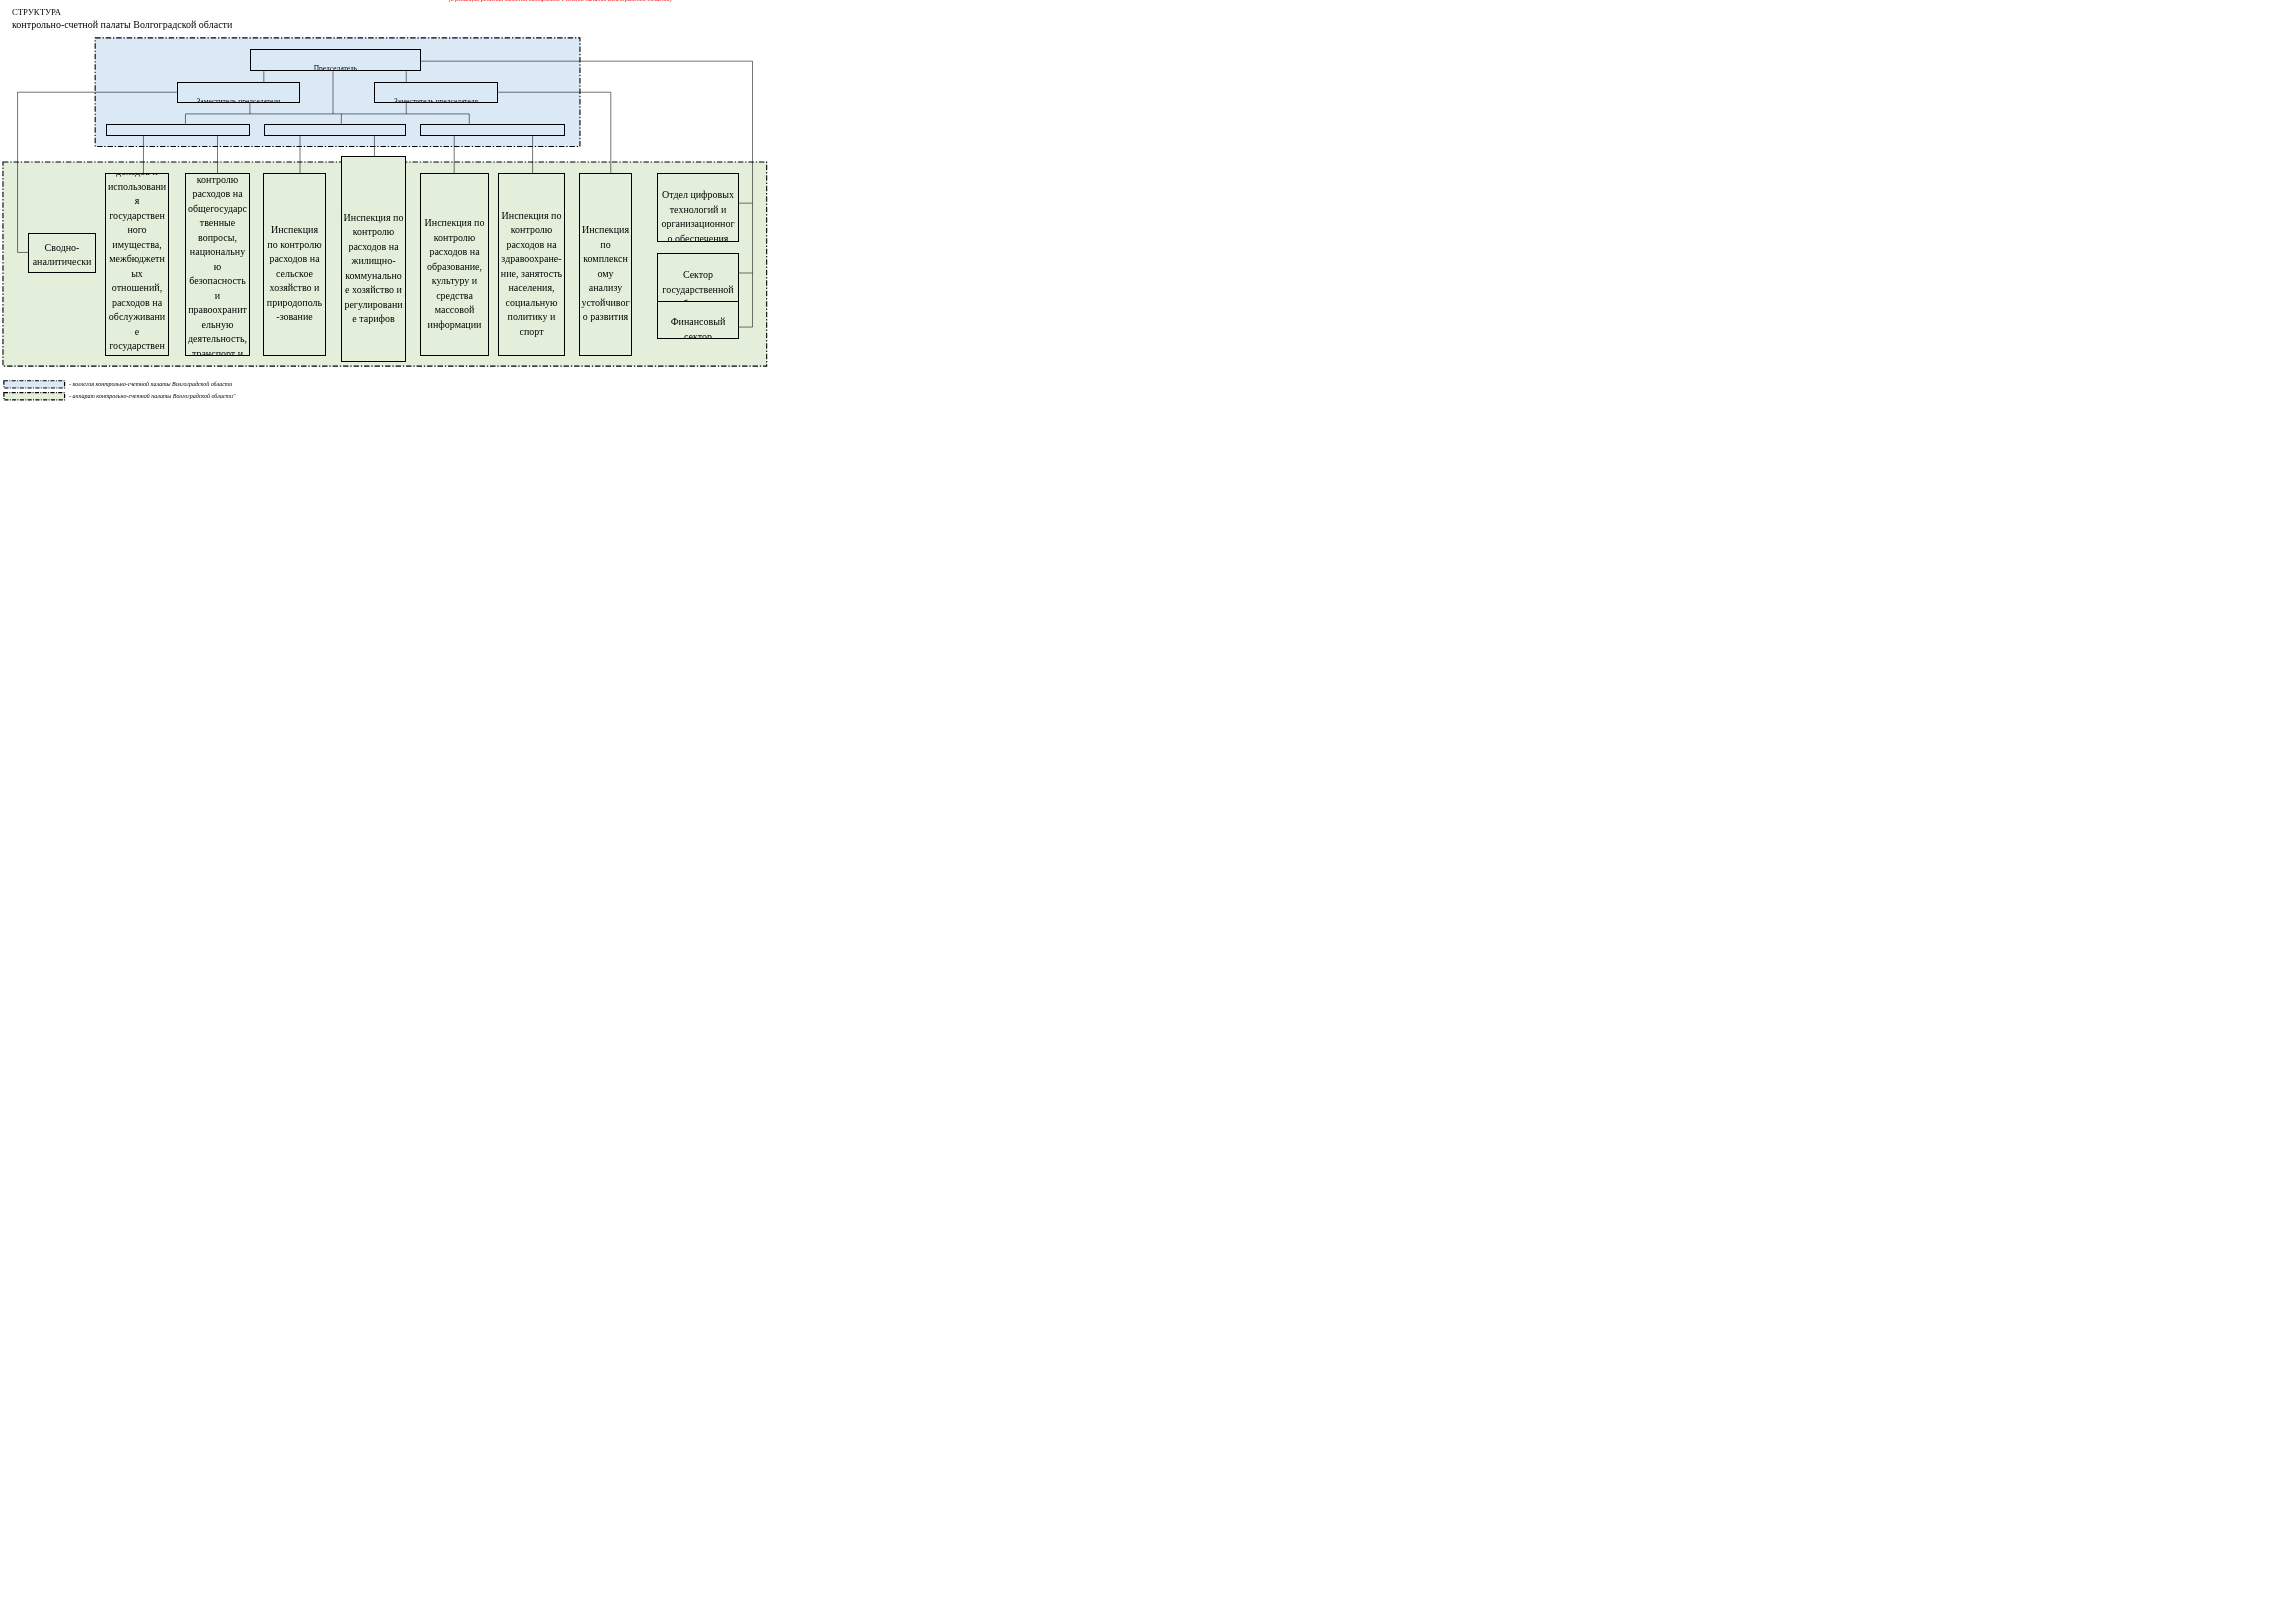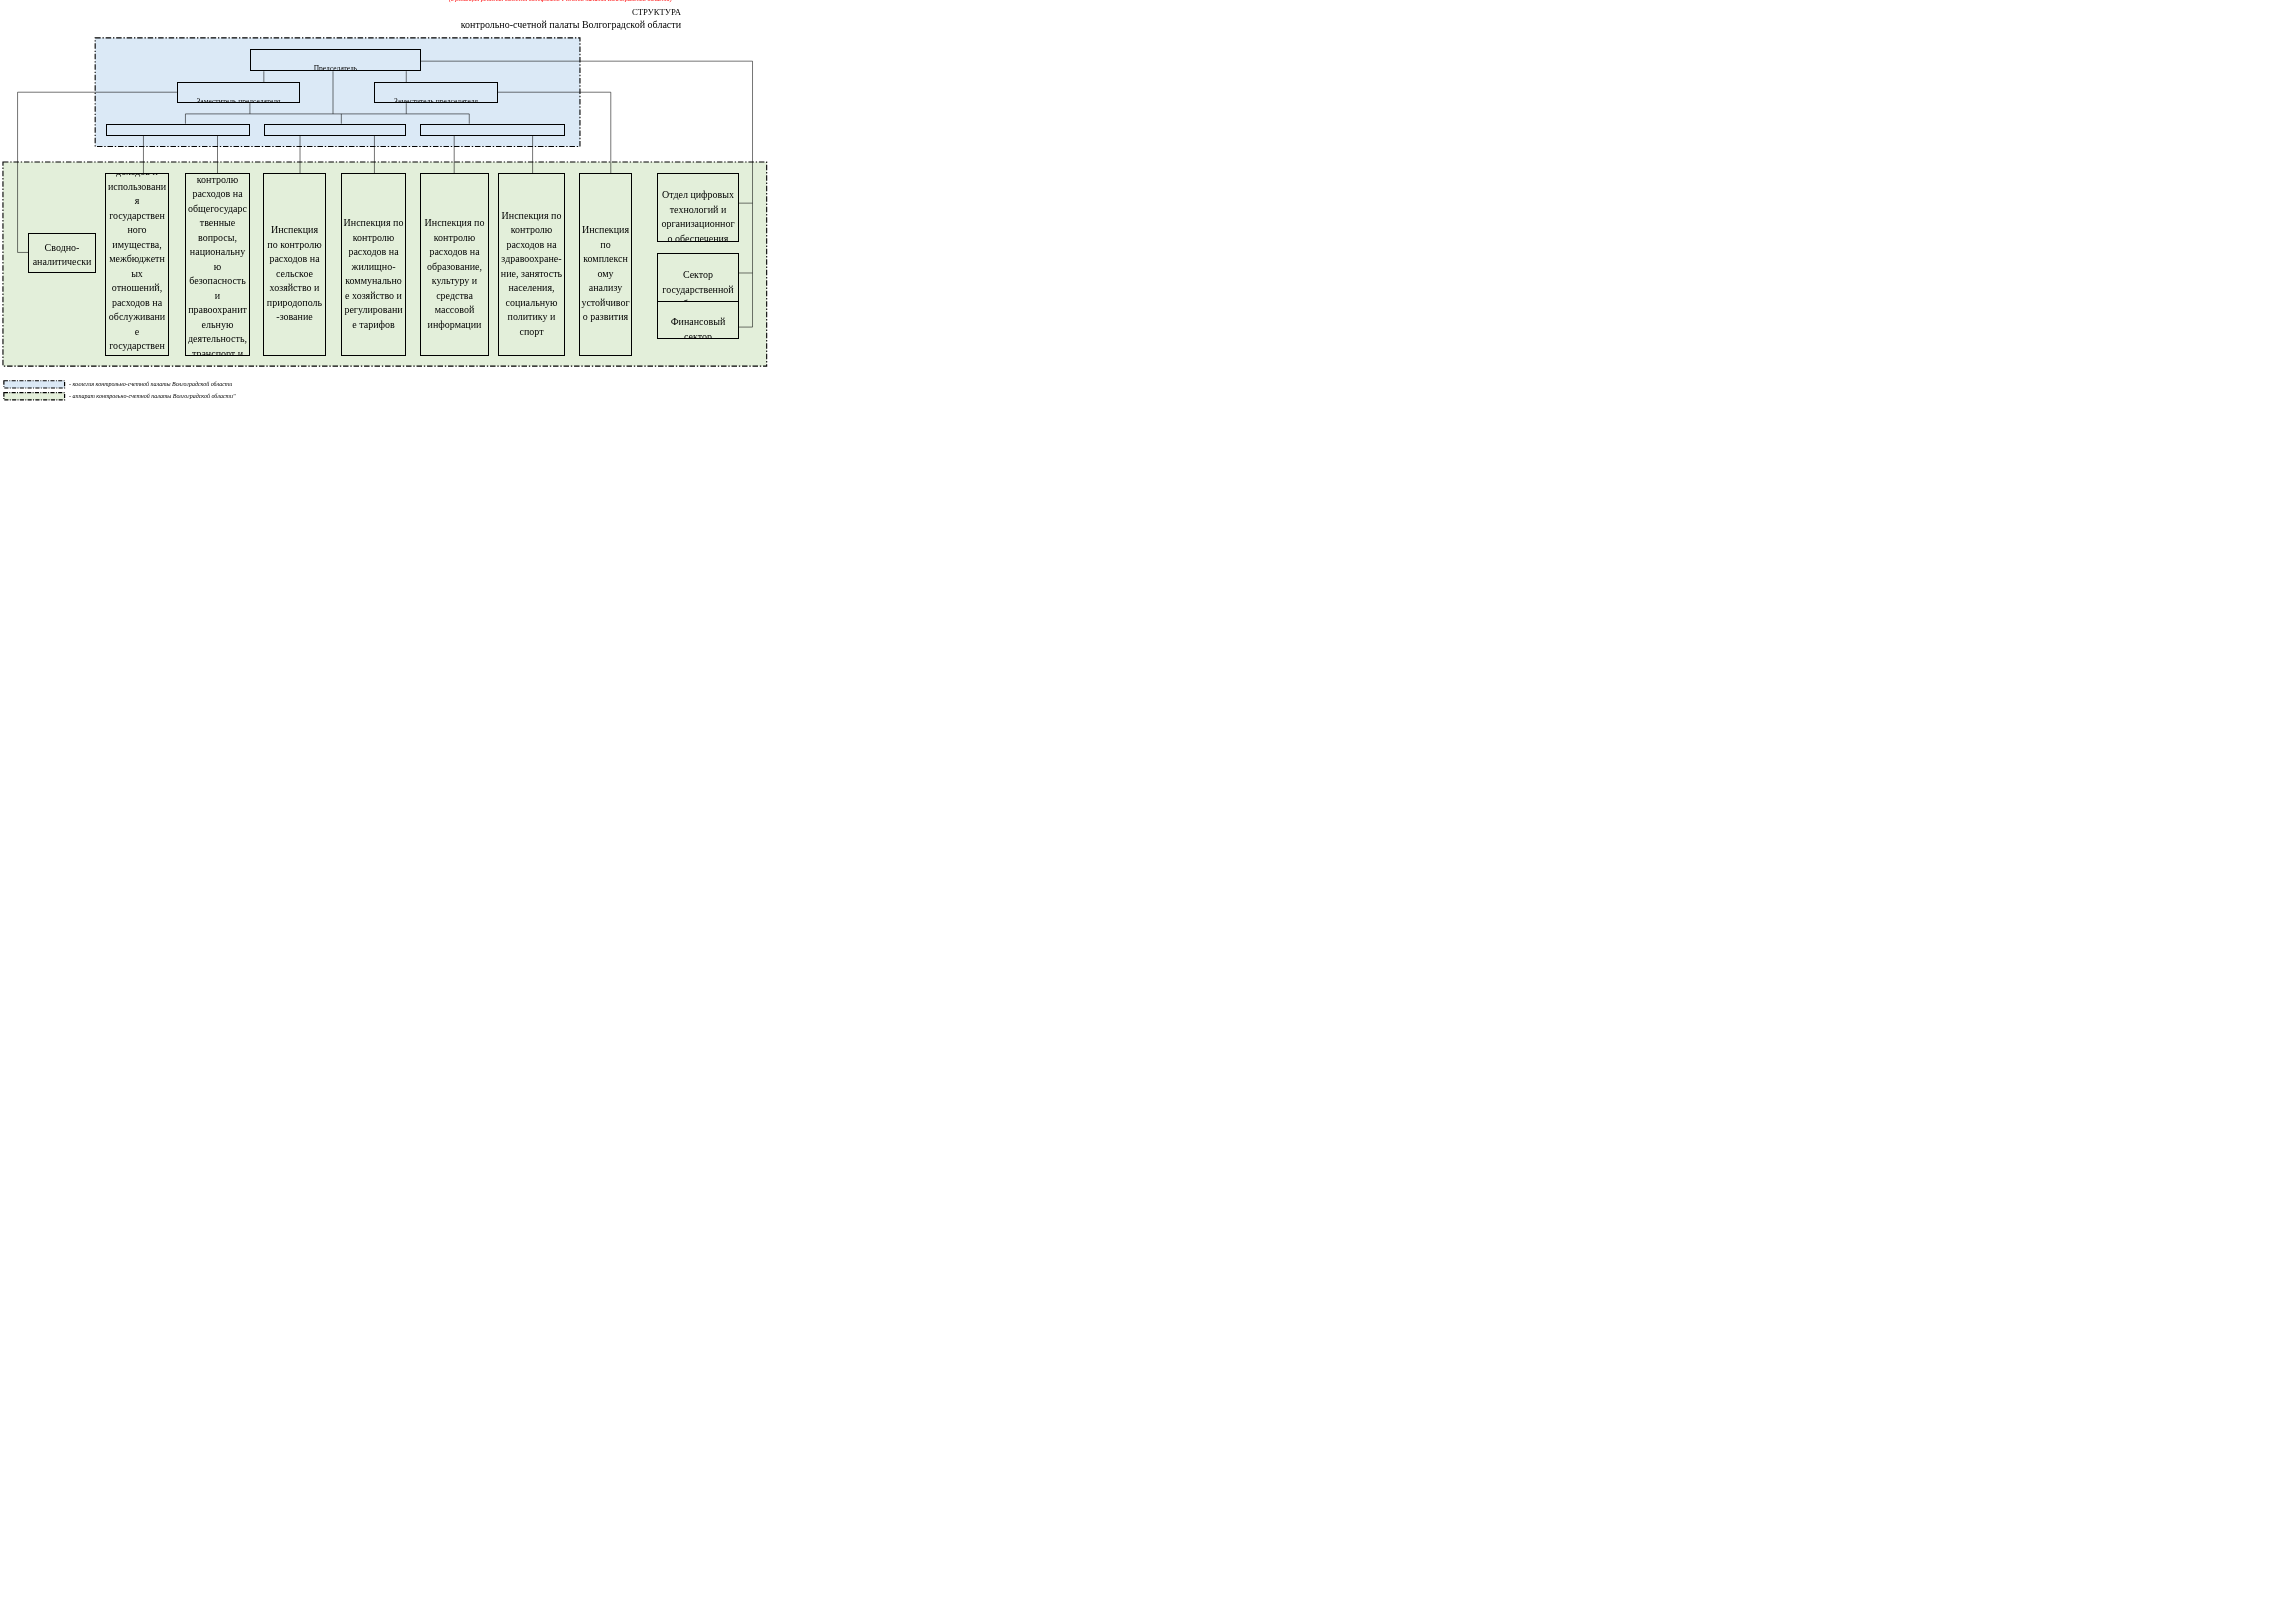--- a/index.html
+++ b/index.html
@@ -17,22 +17,22 @@
   .box{
     position:absolute;z-index:2;box-sizing:border-box;
     border:0.6px solid var(--line);
     display:flex;align-items:center;justify-content:center;
     text-align:center;line-height:1.45;overflow:hidden;
   }
   .box.blue{background:var(--collegium-fill);font-size:7.5px;}
   .box.green{background:var(--apparatus-fill);font-size:10px;padding:0.9px 1.4px;}
   .box .txt{width:100%;overflow-wrap:break-word;margin-top:19px;}
   #page-title{
-    position:absolute;left:4px;top:5.5px;width:677px;z-index:2;
-    text-align:right;
+    position:absolute;left:12px;top:5.5px;width:677px;z-index:2;
+    text-align:left;
   }
   #page-title .t1{font-size:8.7px;line-height:1.45;}
   #page-title .t2{font-size:10px;line-height:1.45;}
   #clipped-note{
     position:absolute;left:449px;top:-4.6px;width:164px;z-index:2;
     color:var(--note);font-style:italic;font-size:6.2px;white-space:nowrap;
   }
   .legend-label{
     position:absolute;left:69px;z-index:2;
     font-style:italic;font-size:6px;white-space:nowrap;
@@ -114,21 +114,21 @@
 </div>
 <div class="box green" style="left:105px;top:173px;width:64px;height:183px">
   <span class="txt">Инспекция по контролю доходов и использования государственного имущества, межбюджетных отношений, расходов на обслуживание государственного долга и развитие предпринимательства</span>
 </div>
 <div class="box green" style="left:185px;top:173px;width:65px;height:183px">
   <span class="txt">Инспекция по контролю расходов на общегосударственные вопросы, национальную безопасность и правоохранительную деятельность, транспорт и дорожное хозяйство</span>
 </div>
 <div class="box green" style="left:263px;top:173px;width:63px;height:183px">
   <span class="txt">Инспекция по контролю расходов на сельское хозяйство и природополь-зование</span>
 </div>
-<div class="box green" style="left:341px;top:173px;width:65px;height:183px">
+<div class="box green" style="left:341px;top:156px;width:65px;height:206px">
   <span class="txt">Инспекция по контролю расходов на жилищно-коммунальное хозяйство и регулирование тарифов</span>
 </div>
 <div class="box green" style="left:420px;top:173px;width:69px;height:183px">
   <span class="txt">Инспекция по контролю расходов на образование, культуру и средства массовой информации</span>
 </div>
 <div class="box green" style="left:498px;top:173px;width:67px;height:183px">
   <span class="txt">Инспекция по контролю расходов на здравоохране-ние, занятость населения, социальную политику и спорт</span>
 </div>
 <div class="box green" style="left:579px;top:173px;width:53px;height:183px">
   <span class="txt">Инспекция по комплексному анализу устойчивого развития</span>

